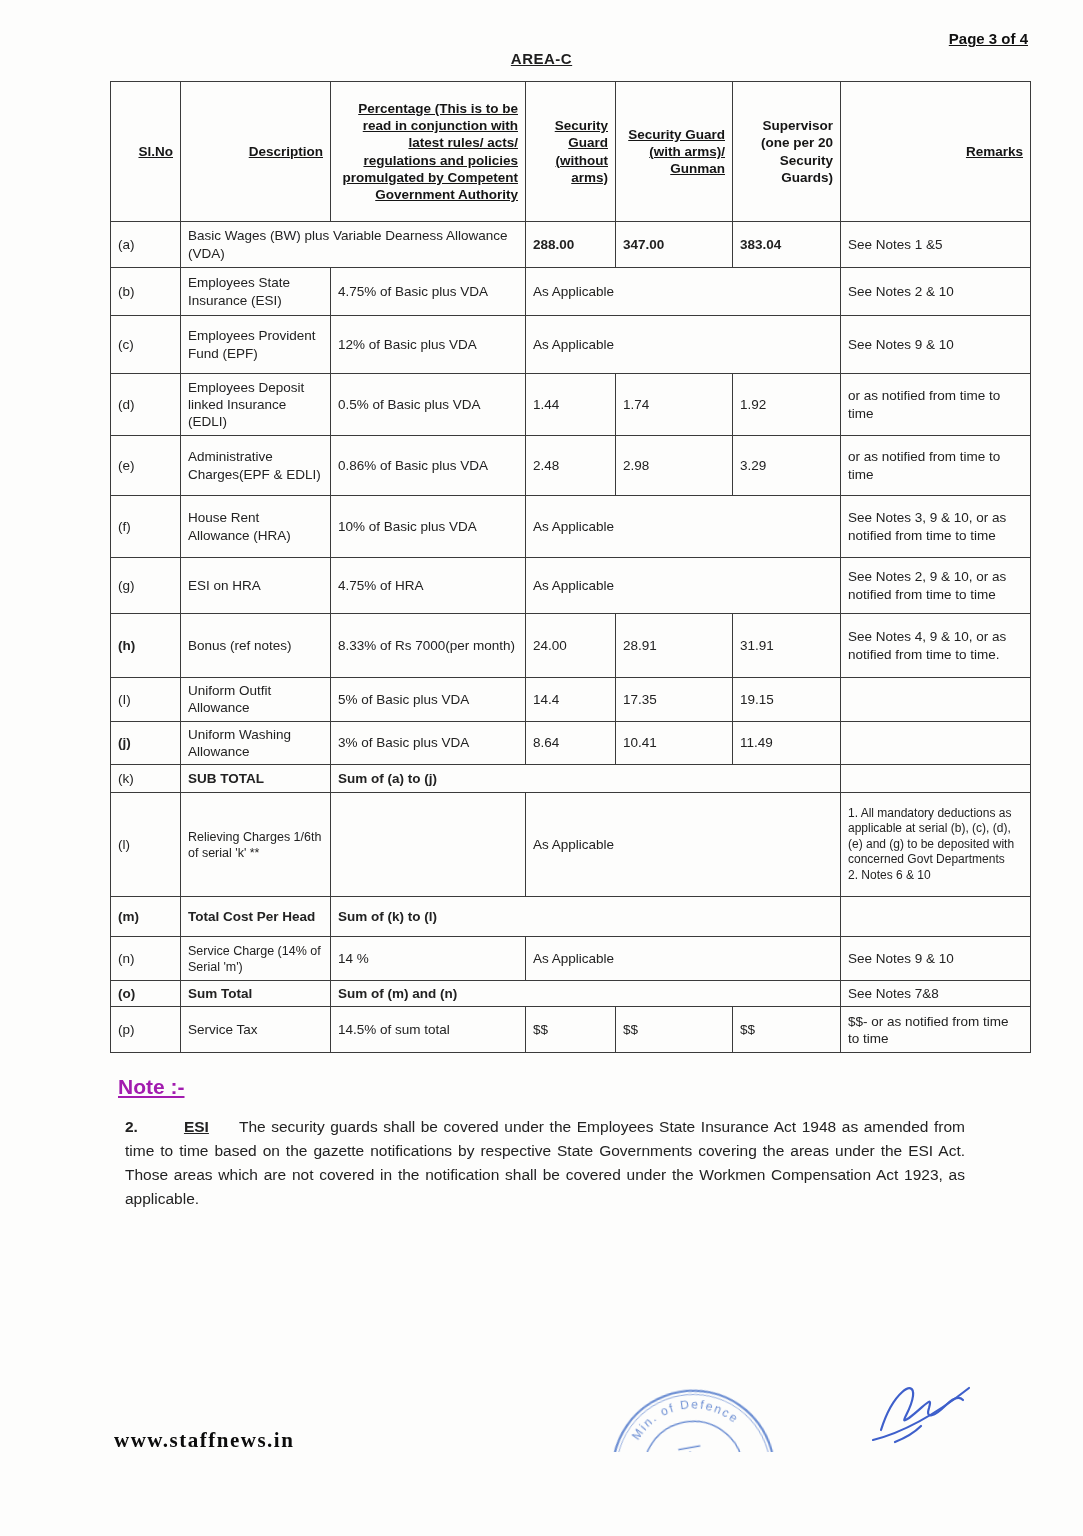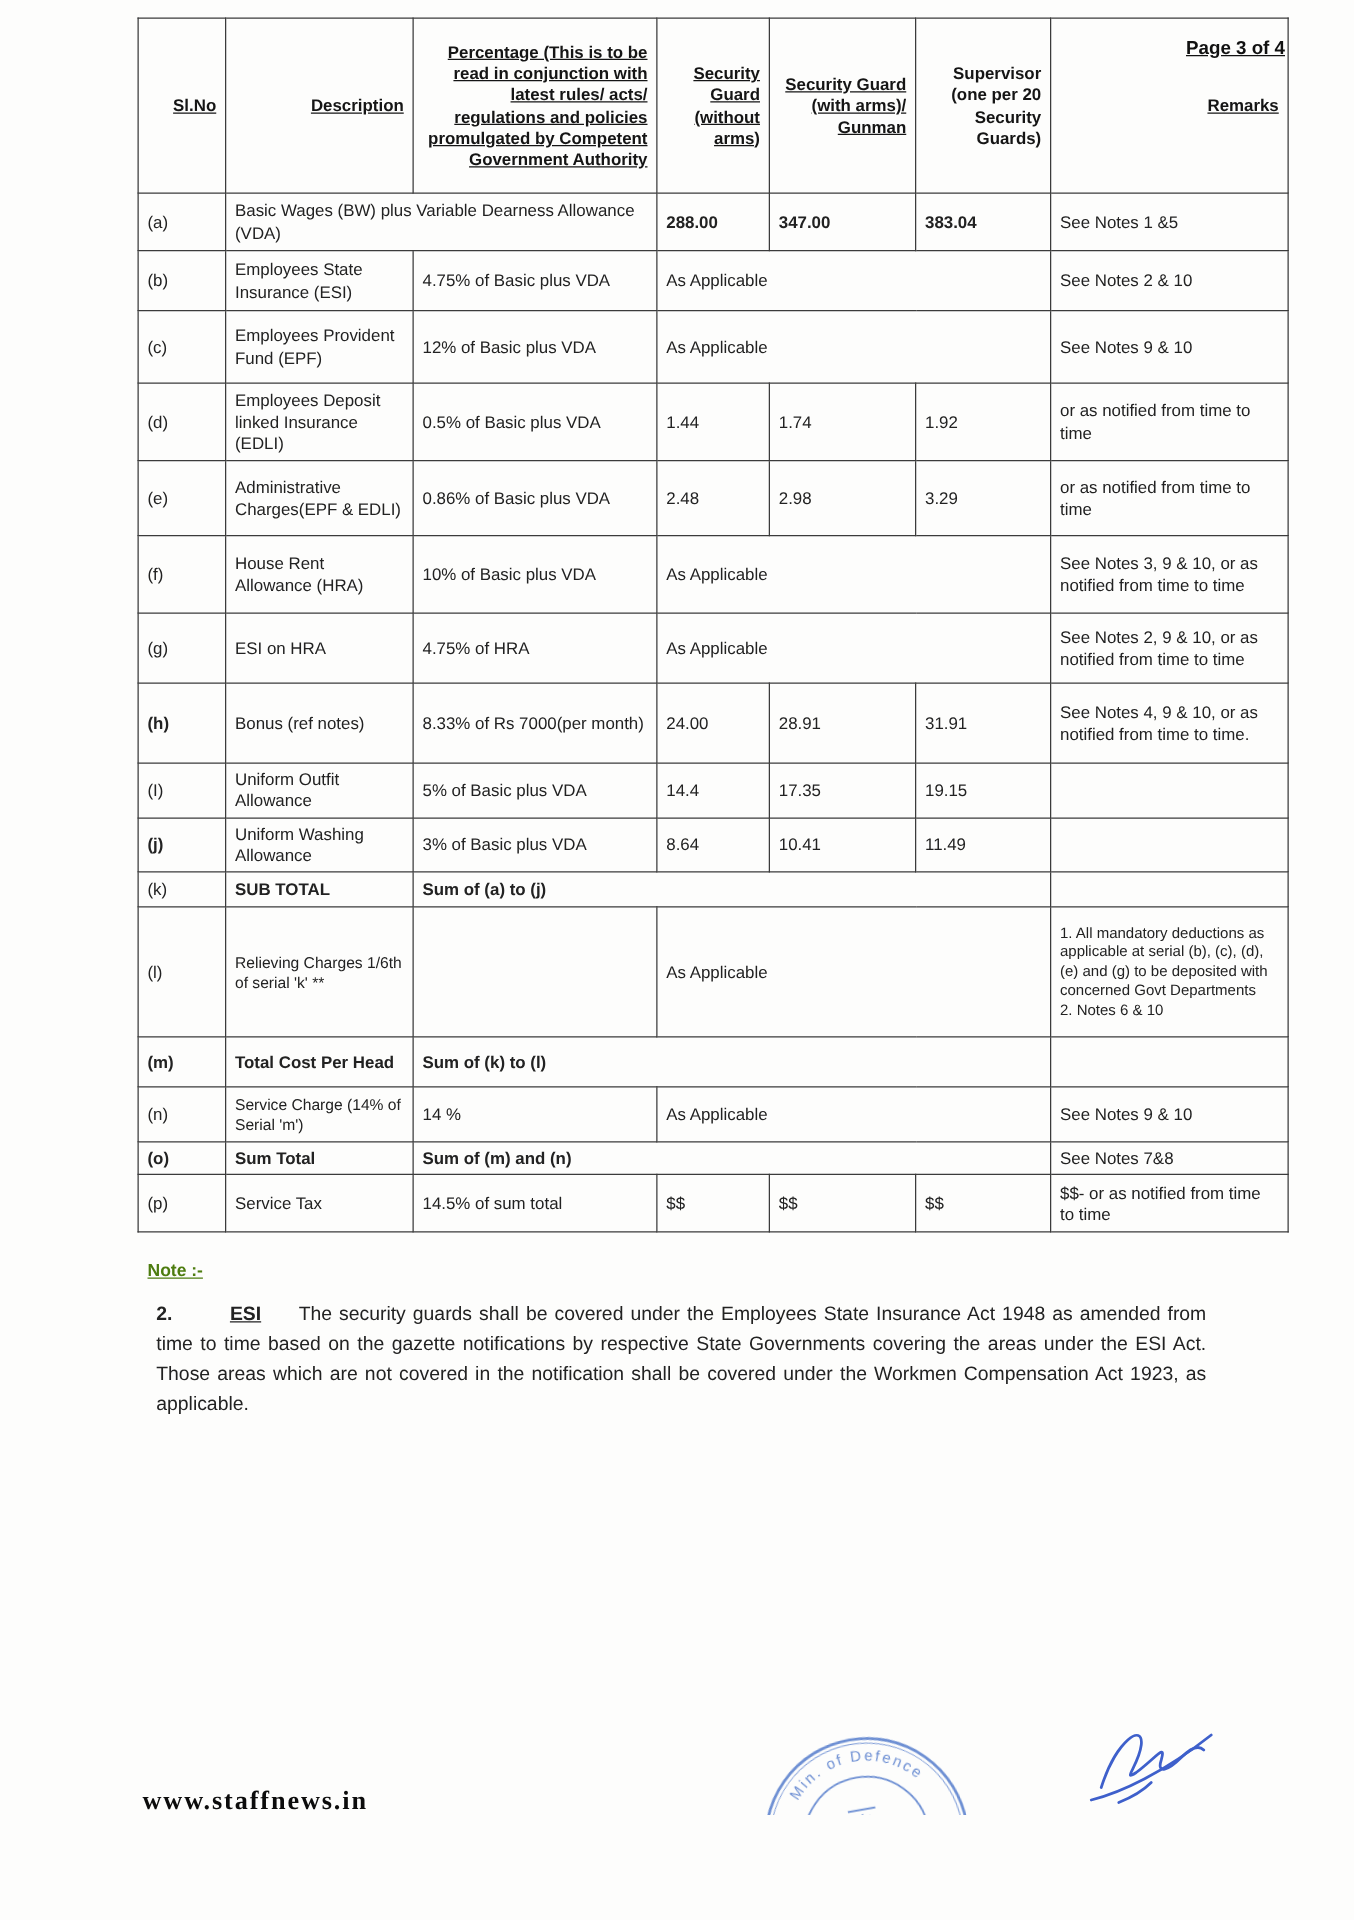--- a/index.html
+++ b/index.html
@@ -37,21 +37,21 @@
   tbody tr:nth-child(3){height:58px} tbody tr:nth-child(4){height:62px}
   tbody tr:nth-child(5){height:60px} tbody tr:nth-child(6){height:62px}
   tbody tr:nth-child(7){height:56px} tbody tr:nth-child(8){height:64px}
   tbody tr:nth-child(9){height:42px} tbody tr:nth-child(10){height:42px}
   tbody tr:nth-child(11){height:28px} tbody tr:nth-child(12){height:104px}
   tbody tr:nth-child(13){height:40px} tbody tr:nth-child(14){height:44px}
   tbody tr:nth-child(15){height:26px} tbody tr:nth-child(16){height:46px}
 
   .area-note { margin:24px 0 0 118px; font-weight:bold; font-size:15px; color:#111; }
   .area-note .lbl { text-decoration:underline; margin-right:12px; }
-  .note-head { margin:22px 0 0 118px; font-weight:bold; font-size:14px; text-decoration:underline; color:#4d7c0f; }
+  .note-head { margin:22px 0 0 118px; font-weight:bold; font-size:21px; text-decoration:underline; color:#a21caf; }
   .notes { margin:16px 0 0 125px; width:840px; font-size:15.5px; color:#222; }
   .note-p { text-align:justify; line-height:1.55; margin-bottom:26px; }
   .num { font-weight:bold; margin-right:46px; }
   .term { font-weight:bold; text-decoration:underline; margin-right:30px; }
   .term:empty { margin-right:0; }
 
   .website {
     position:absolute; left:114px; top:1428px;
     font-family:"Liberation Serif","DejaVu Serif",serif;
     font-weight:bold; font-size:21px; letter-spacing:1.5px; color:#0c0c0c;
@@ -60,20 +60,23 @@
   .signature { position:absolute; left:865px; top:1372px; }
   .scan-bar { position:absolute; left:255px; top:1524px; width:350px; height:12px; background:#0d0d0d; }
 </style>
 </head>
 <body>
 
 <div class="page">
 
   <div class="page-indicator">Page 3 of 4</div>
 
+  <div class="doc-title">
+    <span>AREA-C</span>
+  </div>
 
   <table class="main">
     <colgroup>
       <col style="width:70px">
         <col style="width:150px">
         <col style="width:195px">
       <col style="width:90px">
         <col style="width:117px">
         <col style="width:108px">
       <col style="width:190px">

